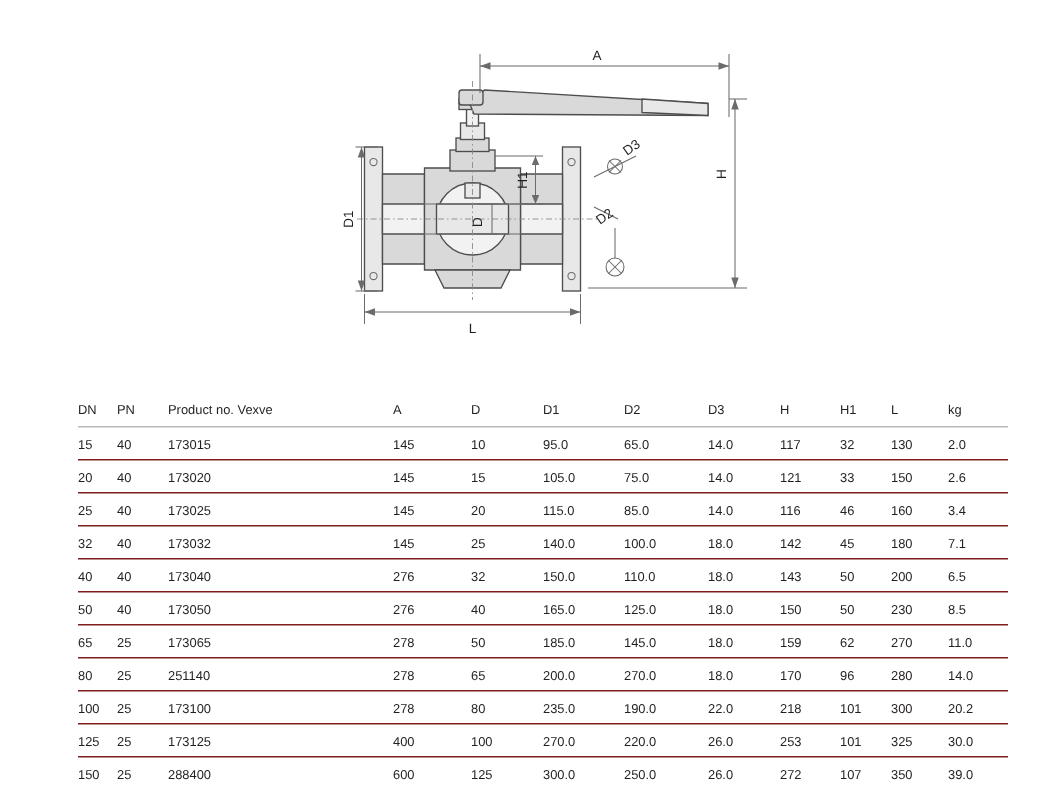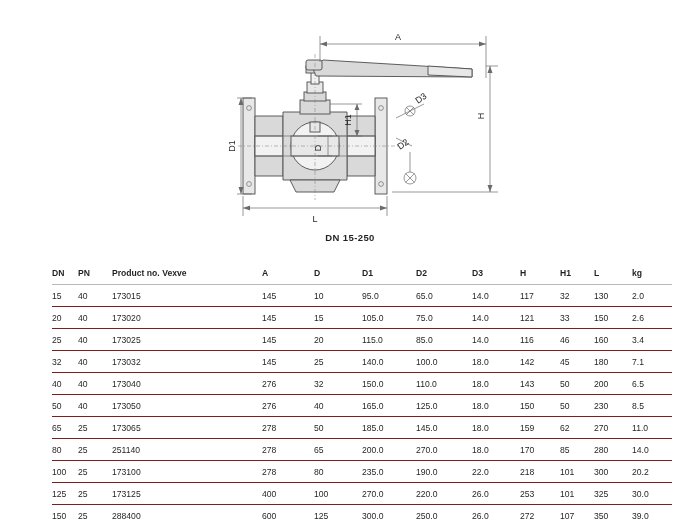--- a/index.html
+++ b/index.html
@@ -65,21 +65,20 @@
     padding: 0;
     height: 21px;
     vertical-align: middle;
     white-space: nowrap;
   }
   table.spec thead th {
     font-size: 8.6px;
     color: #231f20;
     border-bottom: 1px solid #b9b9b9;
     height: 22px;
-    font-weight: bold;
   }
   table.spec tbody tr {
     border-bottom: 1px solid #7f1d1d;
   }
   table.spec tbody tr:last-child {
     border-bottom: 1px solid #dcdcdc;
   }
   
   .c-dn   { width: 26px; }
   .c-pn   { width: 34px; }
@@ -220,21 +219,20 @@
 
         <line class="dim" x1="396" y1="138" x2="412" y2="146"></line>
         <circle class="ln-t" cx="410" cy="178" r="6" fill="none"></circle>
         <line class="ln-t" x1="405.5" y1="173.5" x2="414.5" y2="182.5"></line>
         <line class="ln-t" x1="414.5" y1="173.5" x2="405.5" y2="182.5"></line>
         <line class="dim" x1="410" y1="152" x2="410" y2="172"></line>
         <text class="dimtext" x="400" y="150" text-anchor="start" transform="rotate(-35 400 150)">D2</text>
       </g>
 
     </svg>
-    <div class="dwg-caption">DN 15-250</div>
   </div>
 
   <div id="table-wrap">
     <table class="spec">
       <thead>
         <tr>
           <th class="c-dn">DN</th>
           <th class="c-pn">PN</th>
           <th class="c-prod">Product no. Vexve</th>
           <th class="c-a">A</th>
@@ -350,21 +348,21 @@
         <tr>
             <td>80</td>
             <td>25</td>
             <td>251140</td>
             <td>278</td>
             <td>65</td>
             <td>200.0</td>
             <td>270.0</td>
             <td>18.0</td>
             <td>170</td>
-            <td>85</td>
+            <td>96</td>
             <td>280</td>
             <td>14.0</td>
           </tr>
         <tr>
             <td>100</td>
             <td>25</td>
             <td>173100</td>
             <td>278</td>
             <td>80</td>
             <td>235.0</td>

